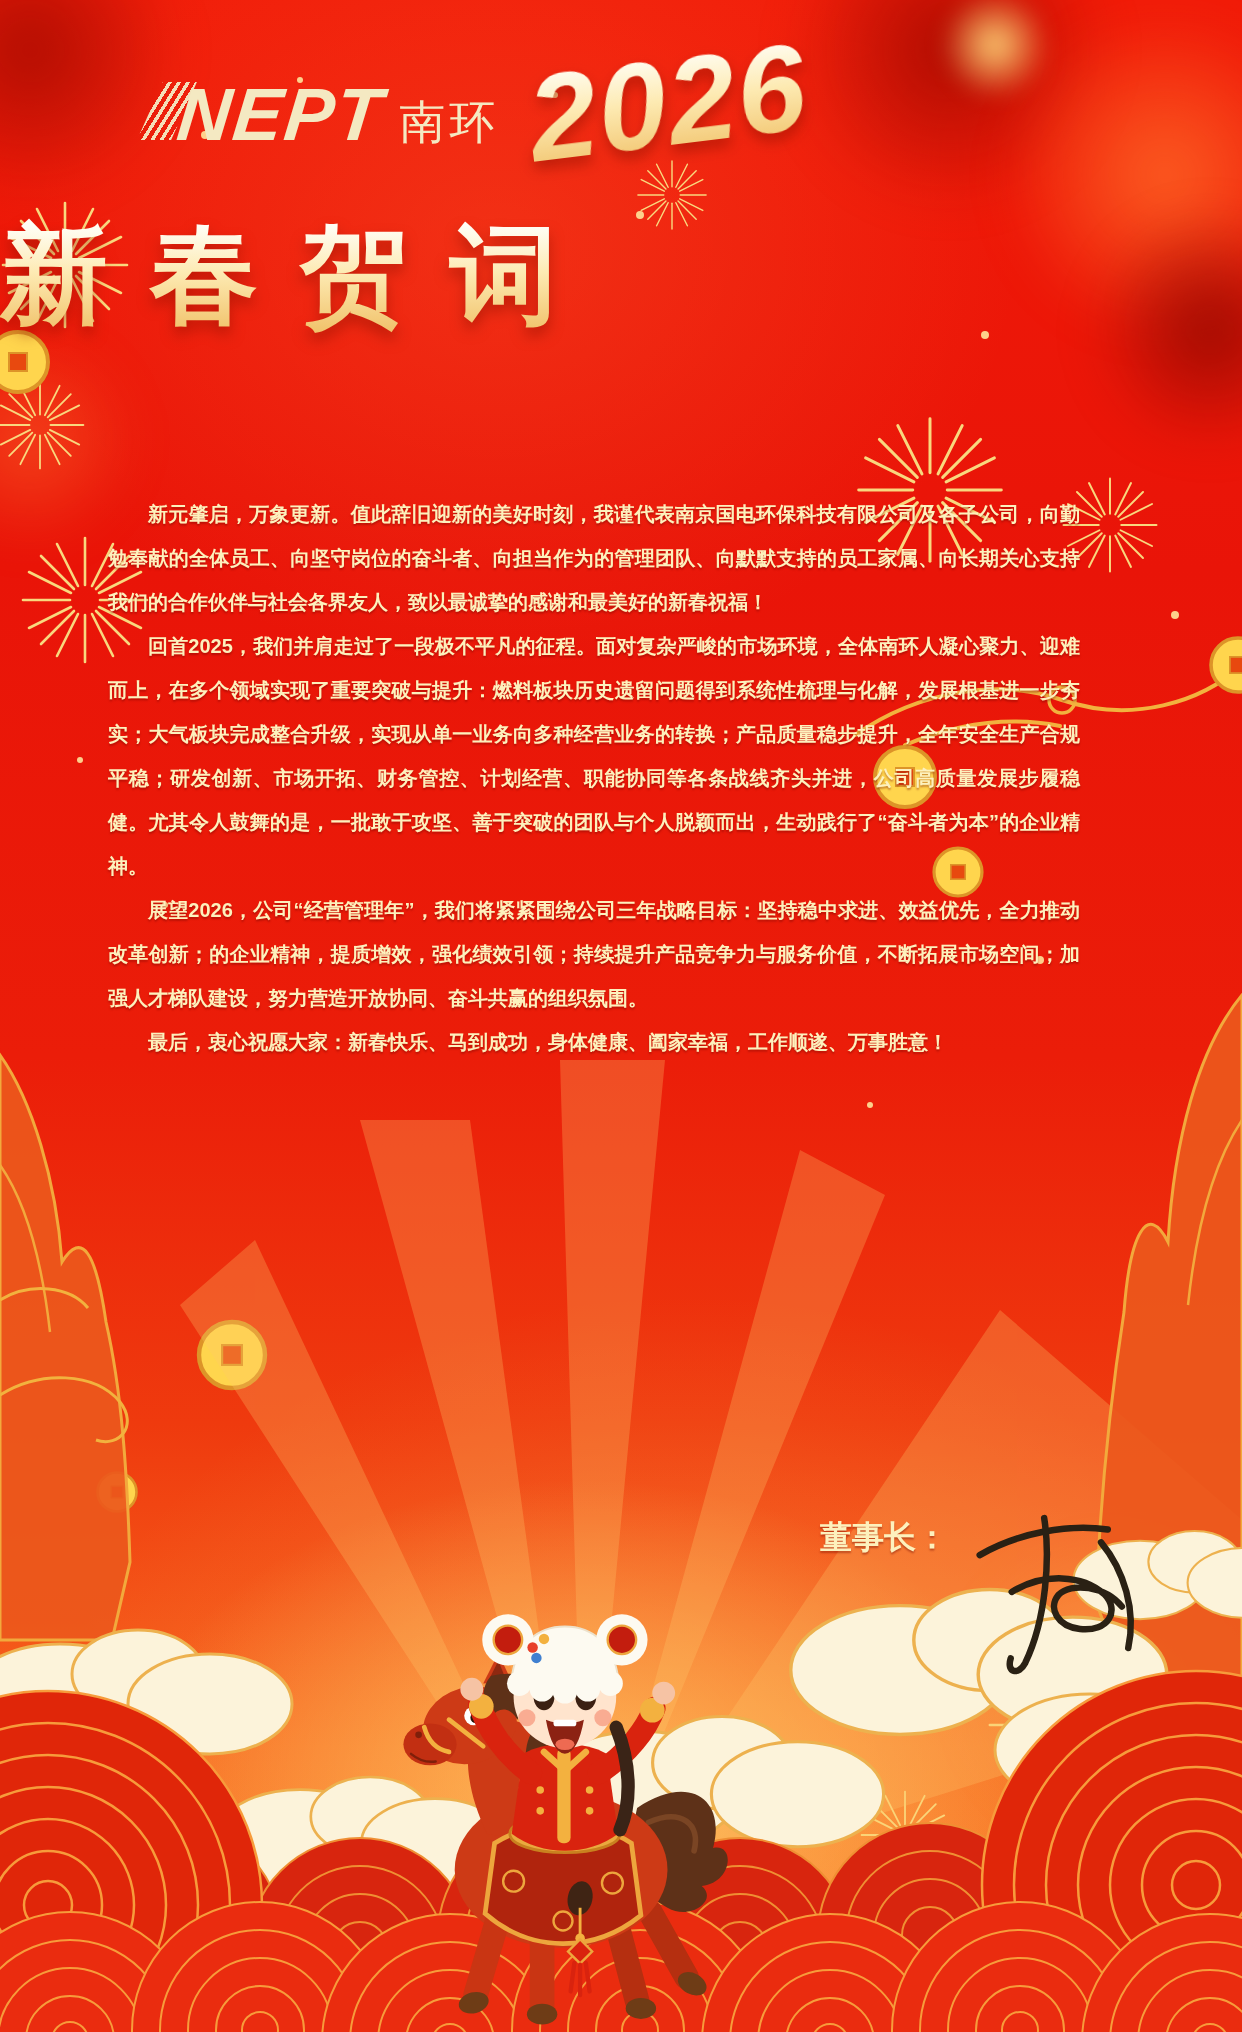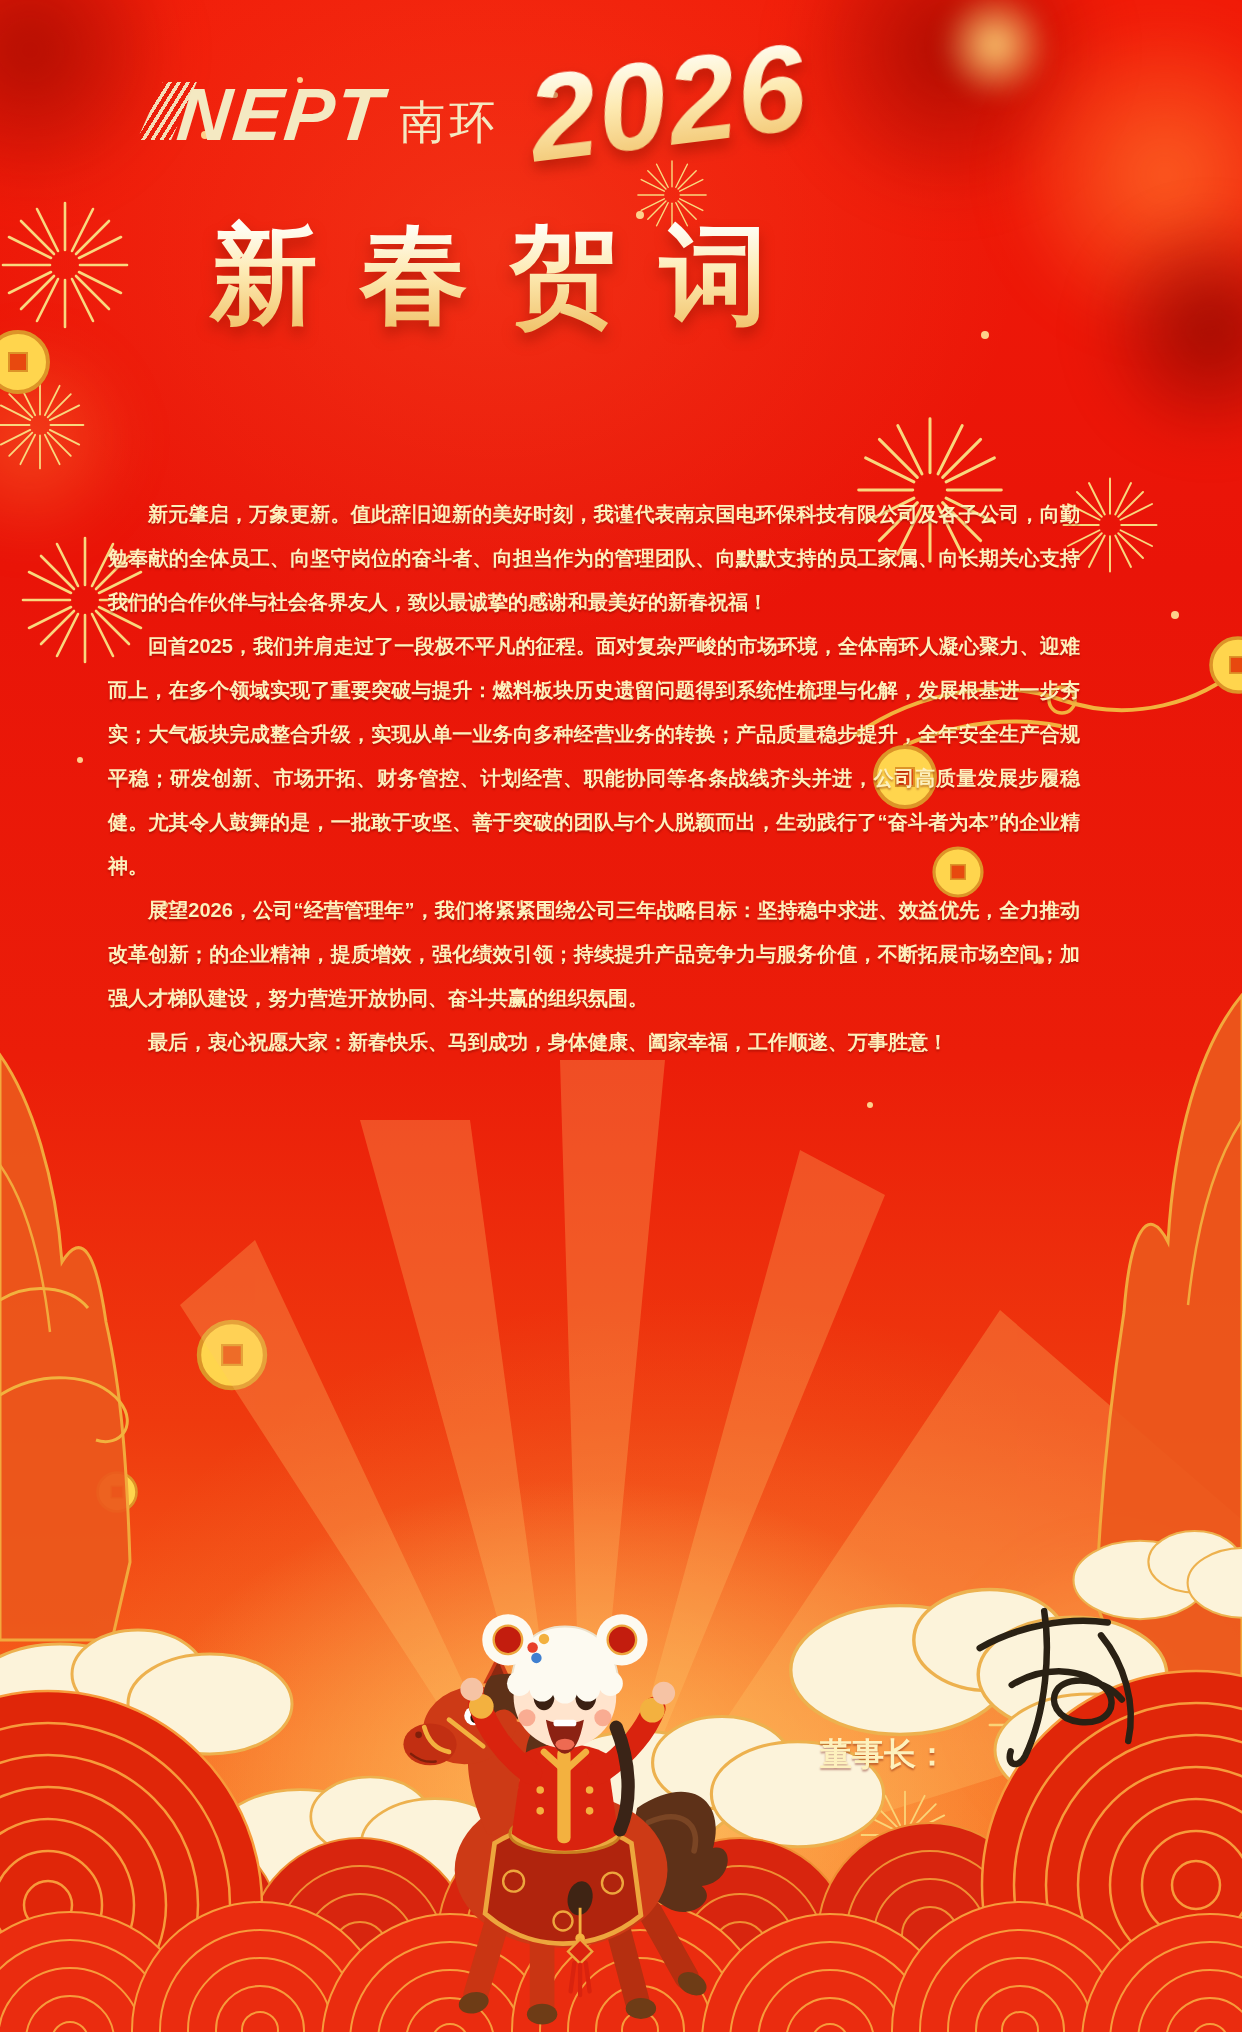--- a/index.html
+++ b/index.html
@@ -22,34 +22,34 @@
   .decor{position:absolute;inset:0;width:1242px;height:2032px;pointer-events:none;}
   .brand-row{position:absolute;left:150px;top:78px;display:flex;align-items:flex-start;}
   .logo{display:flex;align-items:baseline;color:#f4e9c2;}
   .logo-slashes{display:inline-block;width:34px;height:58px;margin-right:-6px;transform:skewX(-24deg);
     background:repeating-linear-gradient(100deg,transparent 0 5px,#f4e9c2 5px 9px);opacity:.95;}
   .logo-nept{font-size:74px;font-weight:900;font-style:italic;letter-spacing:2px;transform:skewX(-6deg);line-height:1;}
   .logo-cn{font-size:46px;font-weight:400;margin-left:16px;letter-spacing:4px;line-height:1;position:relative;top:-2px;}
   .year{position:absolute;left:528px;top:42px;font-size:122px;font-weight:900;font-style:italic;
     color:#fbedb8;transform:rotate(-7deg);letter-spacing:2px;line-height:1;
     text-shadow:0 4px 10px rgba(120,10,0,.45);}
-  .title{position:absolute;left:0;top:216px;width:1020px;margin:0;text-align:center;
+  .title{position:absolute;left:0;top:216px;width:1020px;margin:0;
     font-size:108px;font-weight:900;letter-spacing:42px;color:#fcebad;line-height:1.1;
     text-shadow:0 8px 12px rgba(140,15,0,.5);}
   @supports ((-webkit-background-clip:text) or (background-clip:text)){
     .title,.year{
       background:linear-gradient(180deg,#fffef6 8%,#fdeab2 48%,#f0c067 100%);
       -webkit-background-clip:text;background-clip:text;color:transparent;
       text-shadow:none;filter:drop-shadow(0 8px 7px rgba(140,15,0,.5));}
   }
   .letter{position:absolute;left:108px;top:492px;width:972px;color:#fdf1bd;
     font-size:20px;line-height:44px;font-weight:700;text-align:justify;
     text-shadow:0 2px 2px rgba(110,5,0,.4);}
   .letter p{margin:0;text-indent:2em;}
-  .signature-row{position:absolute;left:820px;top:1600px;display:flex;align-items:flex-end;z-index:11;}
+  .signature-row{position:absolute;left:820px;top:1507px;display:flex;align-items:flex-start;z-index:11;}
   .chairman-label{color:#fdf1bd;font-size:32px;font-weight:700;line-height:1;padding-top:14px;
     text-shadow:0 2px 2px rgba(110,5,0,.4);}
   .signature-svg{width:210px;height:170px;margin-left:6px;transform:rotate(-6deg);}
   .mascot{position:absolute;left:392px;top:1582px;width:342px;height:452px;z-index:12;}
 </style>
 </head>
 <body>
 
 <div class="poster">
 

